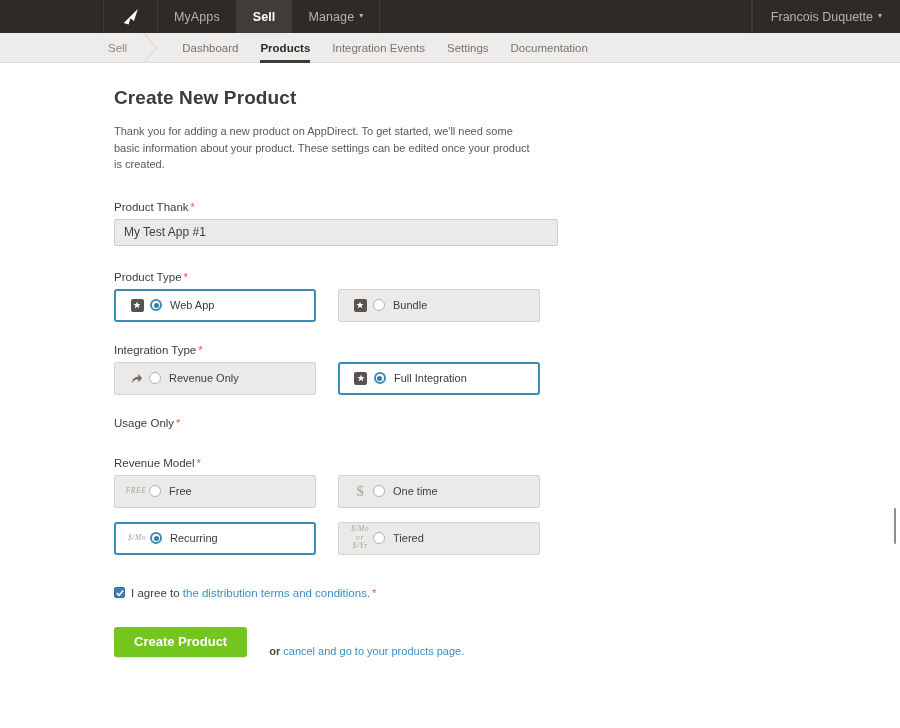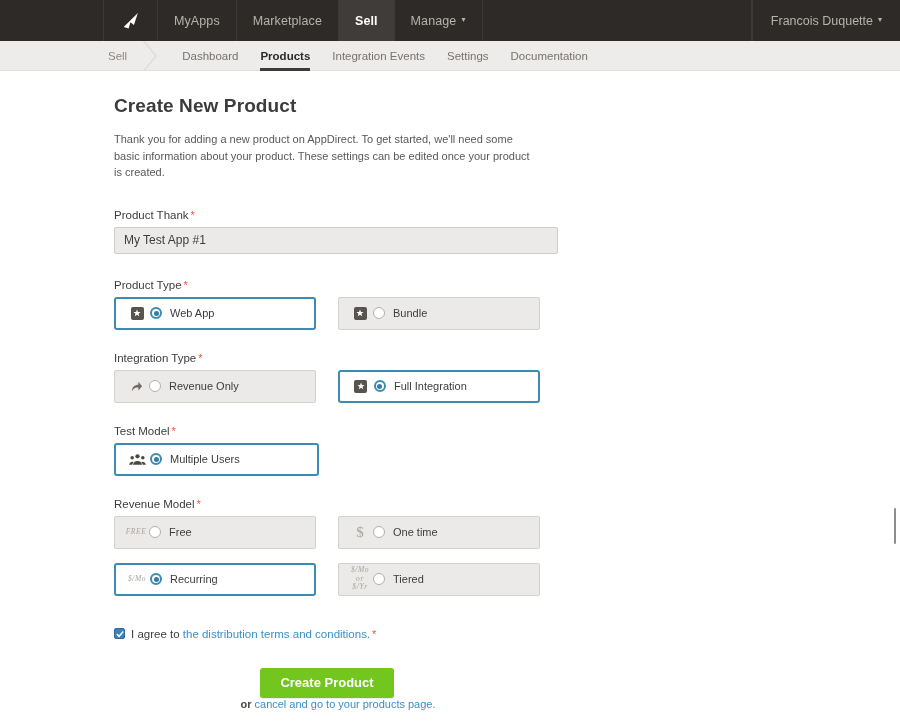--- a/index.html
+++ b/index.html
@@ -11,21 +11,21 @@
     width: 900px;
     height: 728px;
     font-family: "Liberation Sans", sans-serif;
     color: #3d3d3d;
     overflow: hidden;
     position: relative;
   }
 
   
   .topnav {
-    height: 41px;
+    height: 33px;
     background: #2d2a28;
     display: flex;
     align-items: stretch;
     position: relative;
   }
   .topnav-left-pad {
     width: 104px;
     border-right: 1px solid #3c3937;
     box-sizing: border-box;
   }
@@ -282,21 +282,21 @@
     display: flex;
     align-items: center;
     justify-content: center;
     cursor: pointer;
   }
   .checkbox svg { display: block; }
   .agree-text { font-size: 11.5px; color: #3d3d3d; }
   a.link { color: #3c8fc4; text-decoration: none; cursor: pointer; }
 
   
-  .actions { display: flex; align-items: center; flex-direction: column; }
+  .actions { display: flex; align-items: flex-end; }
   .btn-create {
     background: #72c61d;
     border: none;
     border-radius: 3px;
     color: #ffffff;
     font-size: 13px;
     font-weight: bold;
     padding: 0 20px;
     height: 30px;
     line-height: 30px;
@@ -330,23 +330,20 @@
 
   <div class="logo-cell">
     <svg class="logo-mark" viewBox="0 0 24 24">
       <path d="M4 18.6 L19.5 3.4 L15.2 16.4 L11.4 13.4 L9.4 20.2 Z" fill="#ffffff"></path>
     </svg>
   </div>
 
   <div class="topnav-item">
     <span>MyApps</span>
   </div>
-  <div class="topnav-item">
-    <span>Marketplace</span>
-  </div>
   <div class="topnav-item active">
     <span>Sell</span>
   </div>
   <div class="topnav-item">
     <span>Manage</span>
     <span class="caret">▾</span>
   </div>
 
   <div class="topnav-spacer"></div>
 
@@ -450,37 +447,23 @@
               </span>
           </span>
           <span class="radio on"></span>
           <span class="opt-label">Full Integration</span>
         </div>
       </div>
     </div>
 
     <div class="group">
       <label class="field-label">
-        <span>Test Model</span><span class="req">*</span>
+        <span>Usage Only</span><span class="req">*</span>
       </label>
       <div class="opt-row">
-        <div class="opt-card selected">
-          <span class="opt-icon">
-            <svg width="17" height="13" viewBox="0 0 18 14">
-                <circle cx="9" cy="3.6" r="2.3" fill="#4a4742"></circle>
-                <circle cx="3.3" cy="5" r="1.9" fill="#4a4742"></circle>
-                <circle cx="14.7" cy="5" r="1.9" fill="#4a4742"></circle>
-                <path d="M4 12.6 C4.9 9.6 6.7 8.5 9 8.5 C11.3 8.5 13.1 9.6 14 12.6 Z" fill="#4a4742"></path>
-                <path d="M0 12.6 C0.7 10.2 1.9 9.4 3.4 9.4 C4 9.4 4.5 9.5 5 9.8 C4.2 10.5 3.6 11.4 3.2 12.6 Z" fill="#4a4742"></path>
-                <path d="M18 12.6 C17.3 10.2 16.1 9.4 14.6 9.4 C14 9.4 13.5 9.5 13 9.8 C13.8 10.5 14.4 11.4 14.8 12.6 Z" fill="#4a4742"></path>
-              </svg>
-          </span>
-          <span class="radio on"></span>
-          <span class="opt-label">Multiple Users</span>
-        </div>
       </div>
     </div>
 
     <div class="group">
       <label class="field-label">
         <span>Revenue Model</span><span class="req">*</span>
       </label>
 
       <div class="opt-row">
         <div class="opt-card">

